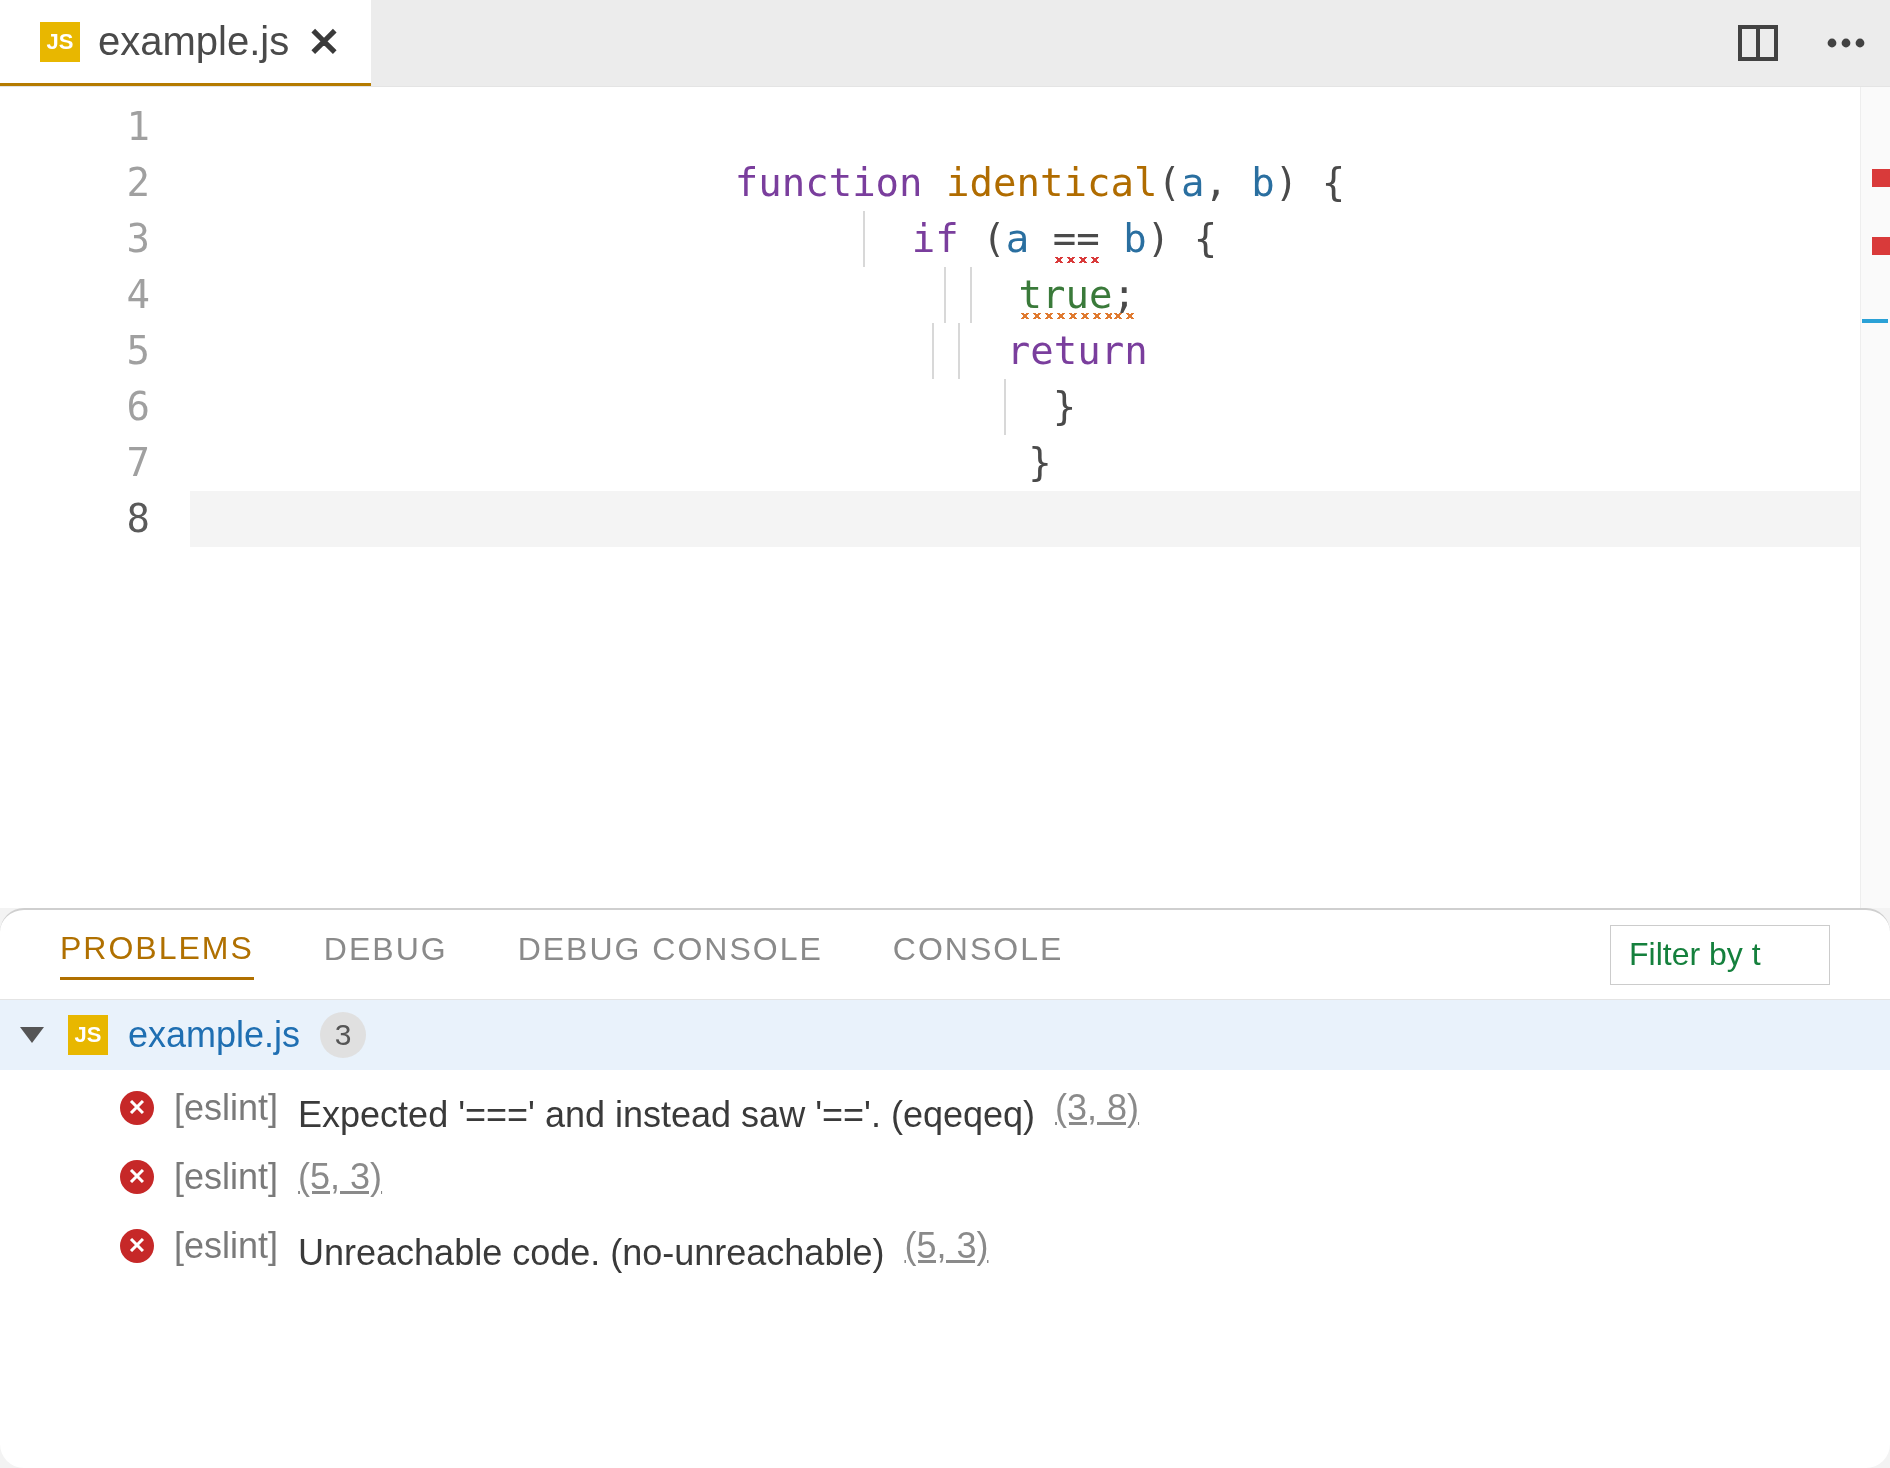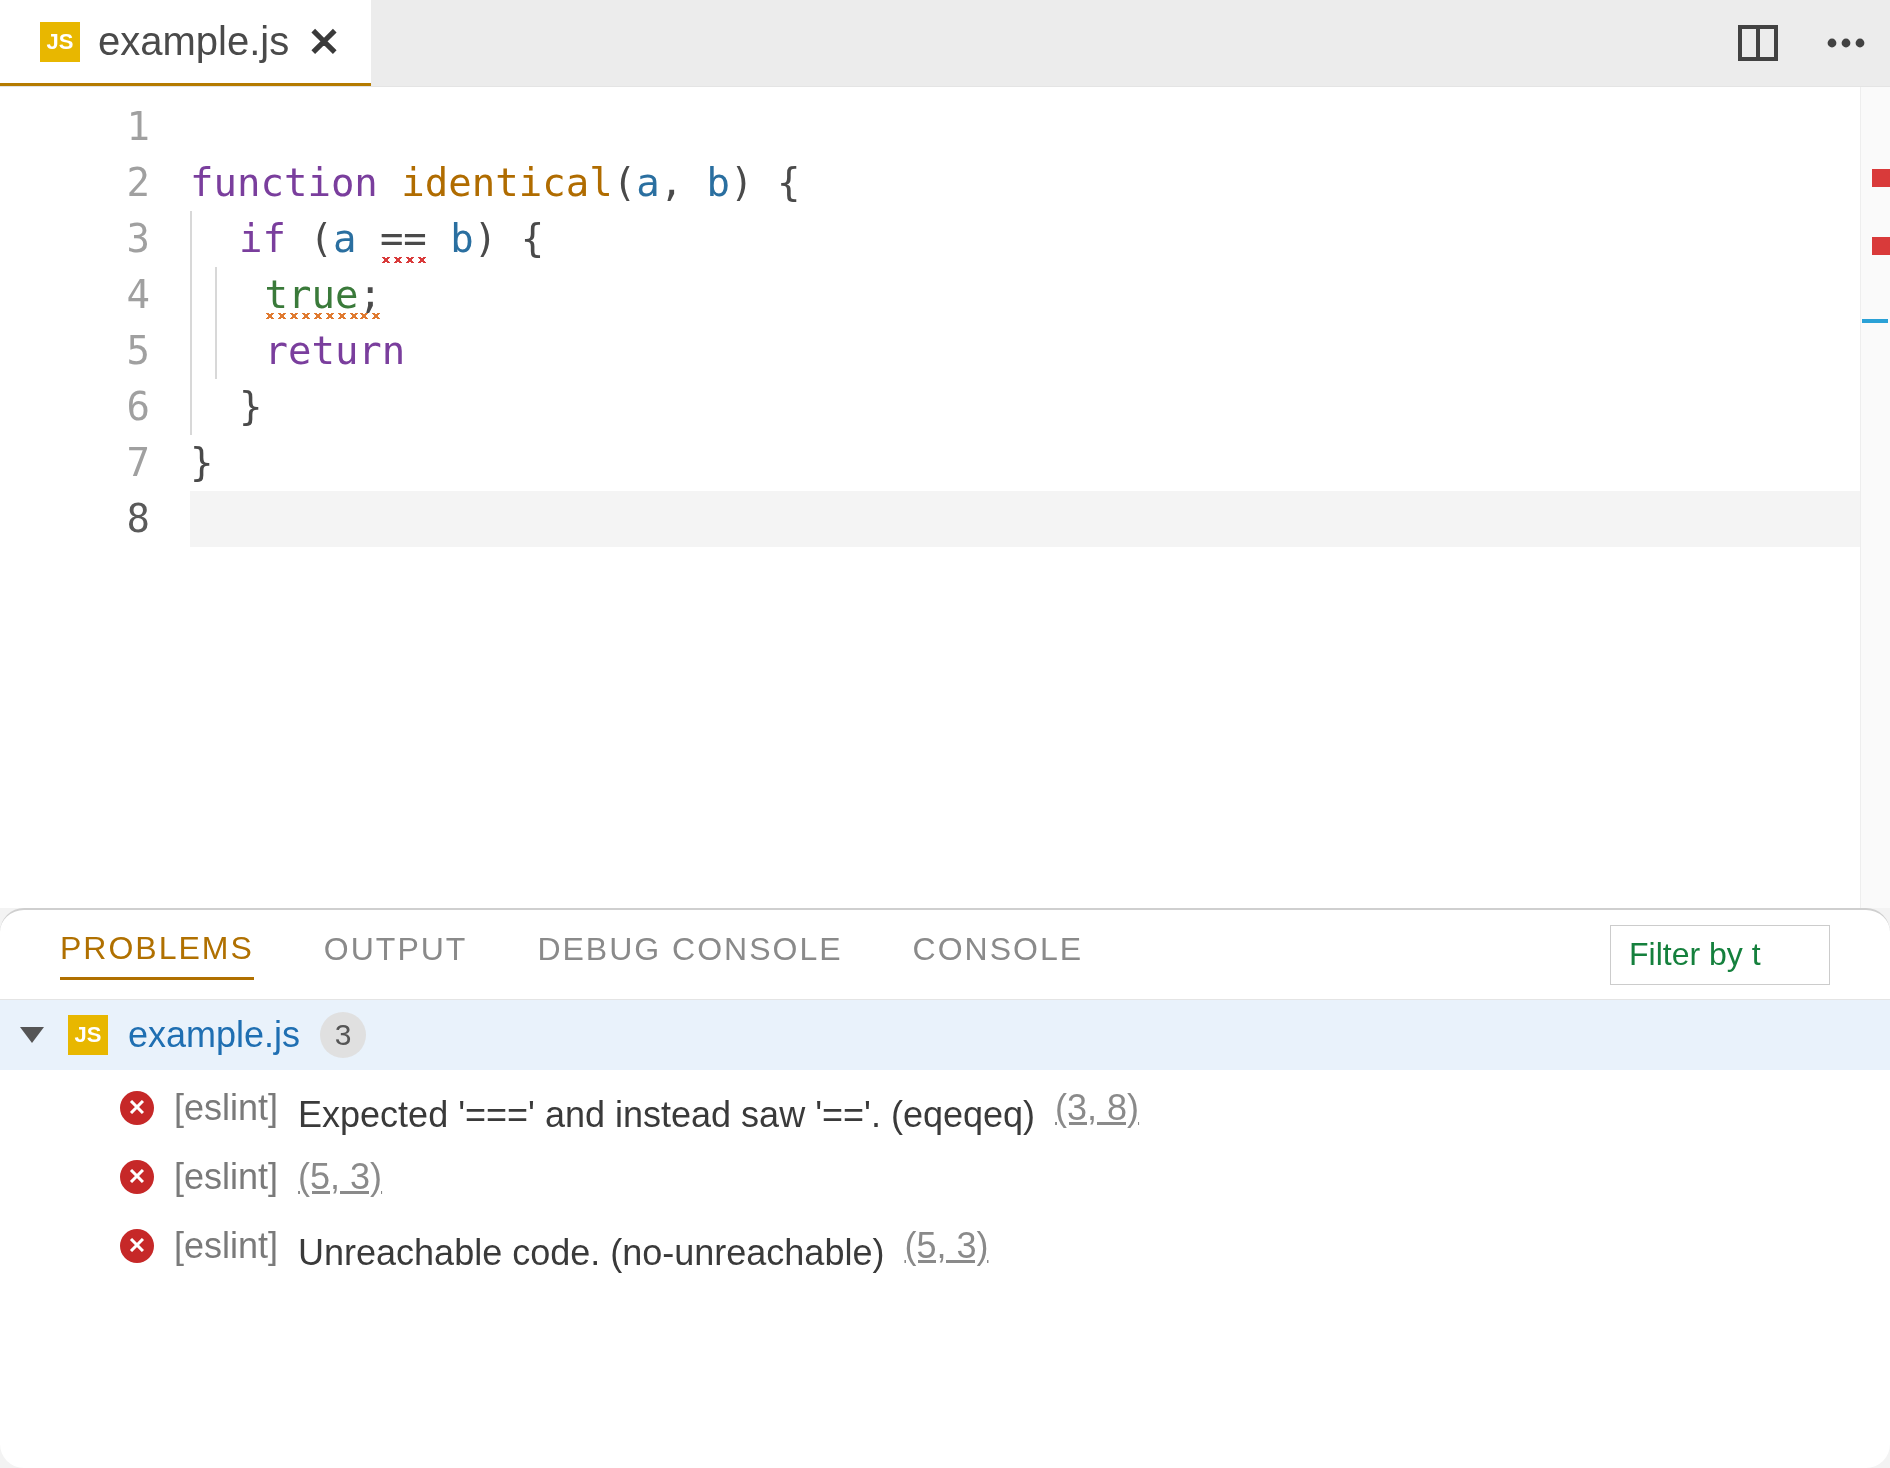--- a/index.html
+++ b/index.html
@@ -14,21 +14,21 @@
   .tabbar-spacer { flex: 1; }
   .tabbar-action { padding: 0 20px; cursor: pointer; color: #424242; }
   .tabbar-action svg { display:block; }
 
   
   .editor-wrap { flex: 1; display: flex; background: #fff; position: relative; }
   .gutter { width: 190px; padding-right: 40px; padding-top: 12px; text-align: right; font-family: Menlo, Consolas, monospace; font-size: 39px; color: #a0a0a0; background: #fff; }
   .gutter .ln { height: 56px; line-height: 56px; }
   .gutter .ln.active { color: #5a5a5a; }
   .code { flex: 1; padding-top: 12px; font-family: Menlo, Consolas, monospace; font-size: 39px; background: #fff; }
-  .code .cl { height: 56px; line-height: 56px; white-space: pre; position: relative; }
+  .code .cl { height: 56px; line-height: 56px; white-space: pre; position: relative; text-align: center; }
   .code .cl.active { background: #f4f4f4; }
   .tok-kw { color: #7a3e9d; }
   .tok-fn { color: #b06c00; }
   .tok-paren { color: #4a4a4a; }
   .tok-param { color: #2a6fa0; }
   .tok-bool { color: #3a7a3a; }
   .tok-punct { color: #4a4a4a; }
   .indent-guide { display:inline-block; border-left:2px solid #d8d8d8; height:56px; vertical-align:top; }
 
   .squiggle-red { border-bottom: 4px solid transparent; background-image: linear-gradient(45deg, transparent 40%, #d93a3a 40%, #d93a3a 60%, transparent 60%), linear-gradient(-45deg, transparent 40%, #d93a3a 40%, #d93a3a 60%, transparent 60%); background-size: 12px 6px; background-repeat: repeat-x; background-position: 0 100%; padding-bottom:2px; }
@@ -113,21 +113,21 @@
     <div class="overview">
       <div class="ov-mark" style="top:82px;"></div>
       <div class="ov-mark" style="top:150px;"></div>
       <div class="ov-cursor" style="top:232px;"></div>
     </div>
   </div>
 
   <div class="panel">
     <div class="panel-tabs">
       <div class="ptab active">PROBLEMS</div>
-      <div class="ptab">OUTPUT</div>
+      <div class="ptab">DEBUG</div>
       <div class="ptab">DEBUG CONSOLE</div>
       <div class="ptab">CONSOLE</div>
       <div class="panel-filter">
         <span>Filter by t</span>
       </div>
     </div>
     <div class="plist">
       <div class="pfile">
         <span class="caret"></span>
         <span class="js-badge"></span>

